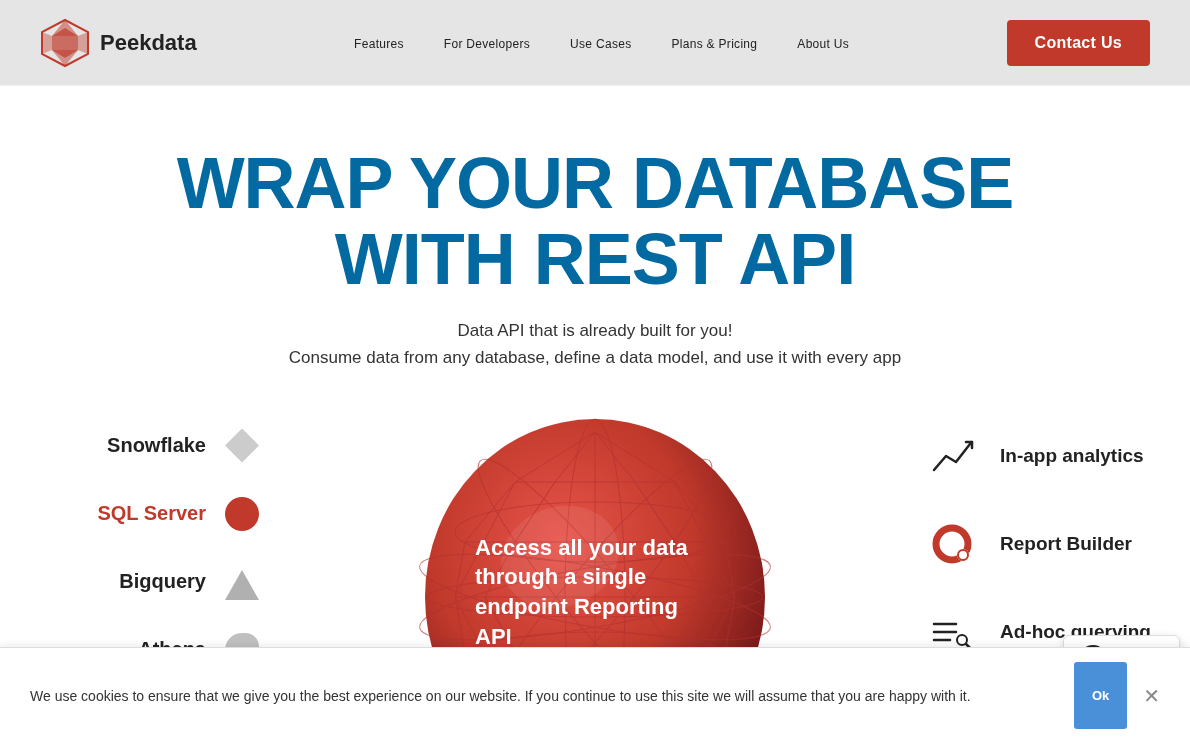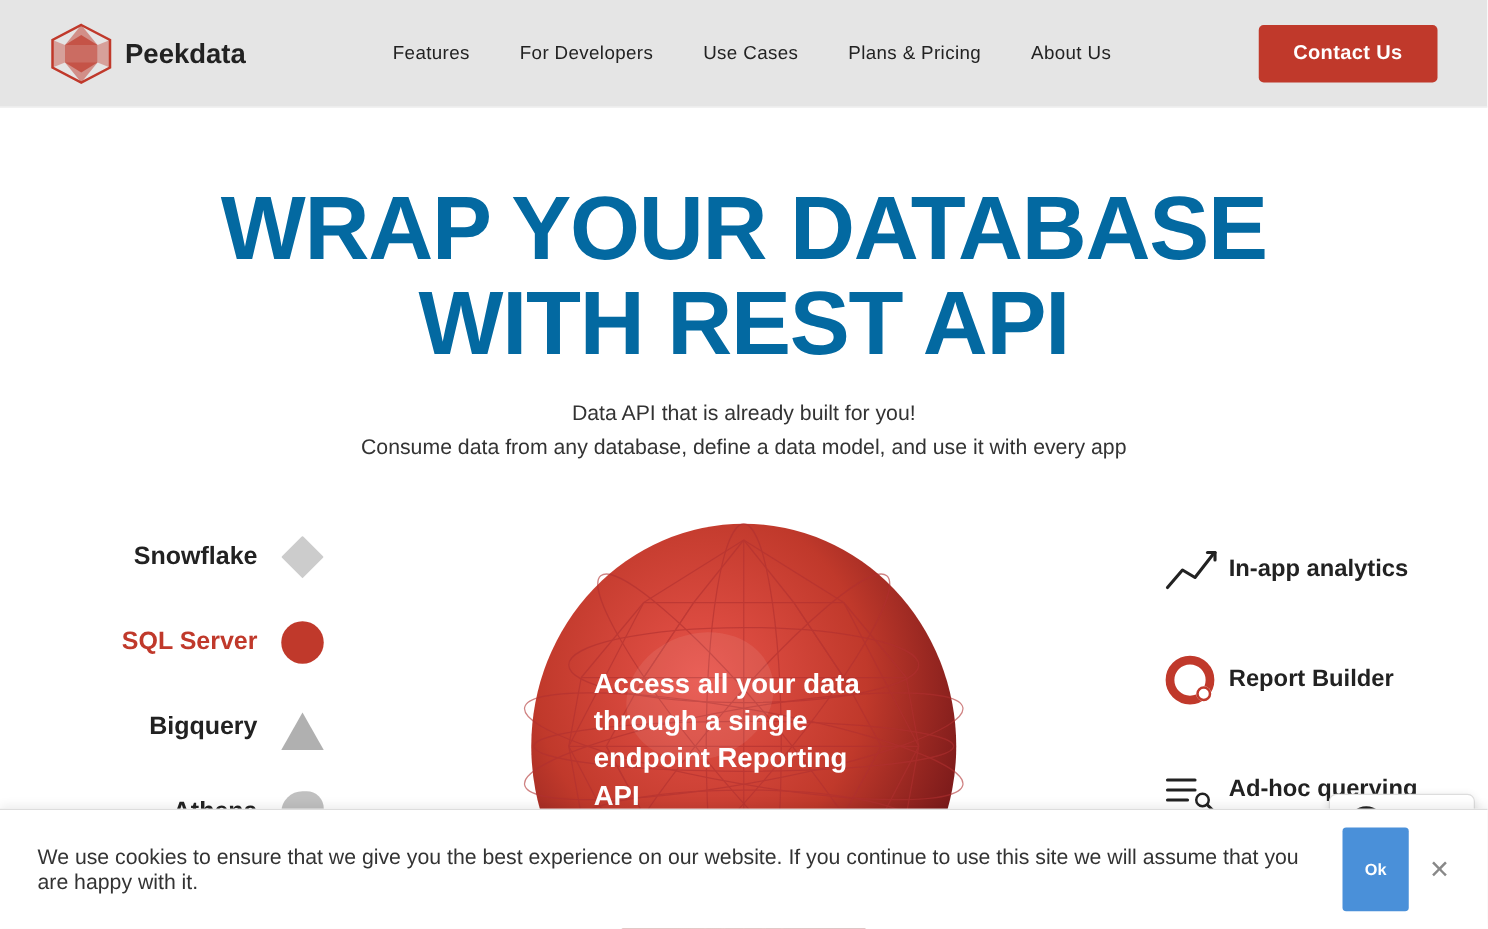--- a/index.html
+++ b/index.html
@@ -33,21 +33,21 @@
       color: #222;
     }
     .nav-links {
       display: flex;
       gap: 40px;
       list-style: none;
     }
     .nav-links a {
       text-decoration: none;
       color: #222;
-      font-size: 15px;
+      font-size: 12px;
       font-weight: 500;
       letter-spacing: 0.3px;
     }
     .nav-cta {
       background: #c0392b;
       color: #fff;
       border: none;
       padding: 14px 28px;
       font-size: 16px;
       font-weight: 600;
@@ -195,21 +195,21 @@
       height: 100%;
       display: flex;
       flex-direction: column;
       justify-content: flex-start;
       padding-top: 10px;
       gap: 0;
     }
     .feature-item {
       display: flex;
       align-items: center;
-      gap: 9px;
+      gap: 26px;
       padding: 22px 0 22px 20px;
     }
     .feature-icon {
       width: 44px;
       height: 44px;
       display: flex;
       align-items: center;
       justify-content: center;
       flex-shrink: 0;
     }
@@ -234,21 +234,21 @@
       background: #fff;
       border-top: 1px solid #ddd;
       padding: 14px 30px;
       display: flex;
       align-items: center;
       justify-content: space-between;
       z-index: 1000;
       box-shadow: 0 -2px 8px rgba(0,0,0,0.08);
     }
     .cookie-text {
-      font-size: 17px;
+      font-size: 14px;
       color: #333;
       flex: 1;
       margin-right: 20px;
     }
     .cookie-ok {
       background: #4a90d9;
       color: #fff;
       border: none;
       padding: 26px 18px;
       font-size: 13px;

